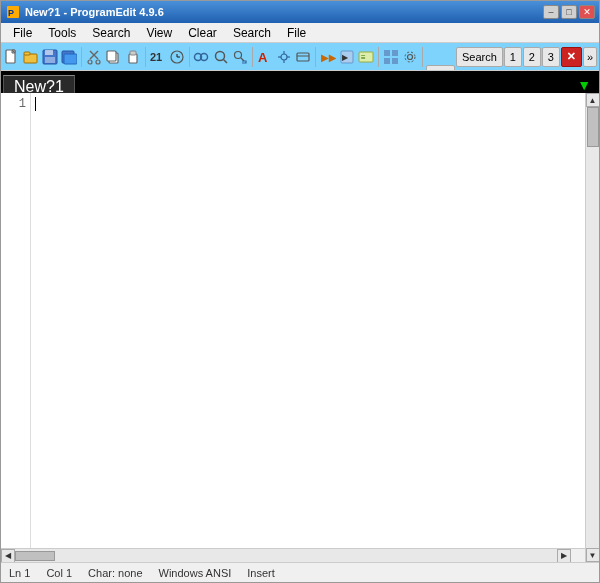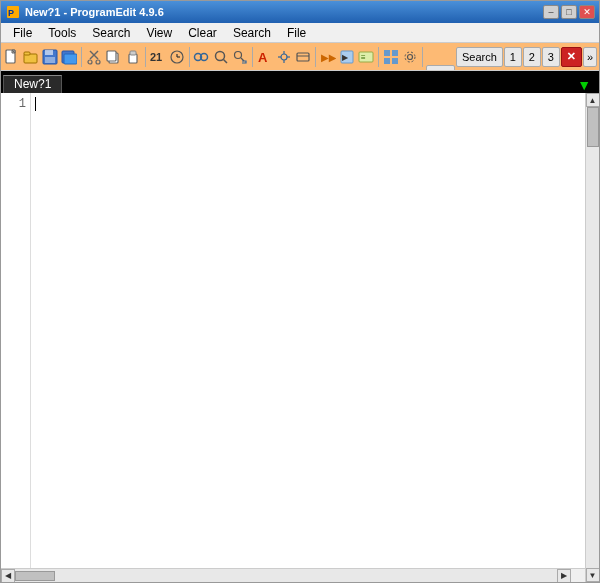--- a/index.html
+++ b/index.html
@@ -76,21 +76,21 @@
       padding: 0 4px;
     }
     .menu-item {
       padding: 2px 8px;
       font-size: 12px;
       cursor: pointer;
       color: #000;
     }
     
     .toolbar {
-      background: #fdba74;
+      background: #7dd3fc;
       border-bottom: 1px solid #ccc;
       height: 28px;
       display: flex;
       align-items: center;
       padding: 0 2px;
       gap: 1px;
       flex-wrap: nowrap;
       overflow: hidden;
     }
     .toolbar-separator {
@@ -173,28 +173,28 @@
       background: #000;
       height: 22px;
       display: flex;
       align-items: flex-end;
       padding: 0 2px;
     }
     .tab {
       background: #1a1a1a;
       color: #fff;
       padding: 2px 10px;
-      font-size: 12px;
+      font-size: 16px;
       cursor: pointer;
       border-top: 1px solid #555;
       border-left: 1px solid #555;
       border-right: 1px solid #555;
       height: 18px;
       display: flex;
-      align-items: flex-end;
+      align-items: flex-start;
     }
     .tab.active {
       background: #2a2a2a;
       border-top: 1px solid #888;
     }
     .tab-download {
       margin-left: auto;
       color: #00cc00;
       font-size: 14px;
       padding: 0 6px;
@@ -546,14 +546,21 @@
 
     <div class="scroll-v" style="display:flex; flex-direction:column; align-items:center;">
       <button class="scroll-btn">▲</button>
       <div class="scroll-track-v" style="flex:1; width:14px; background:#e8e8e8; position:relative;">
         <div class="scroll-thumb-v" style="position:absolute; top:0; left:1px;"></div>
       </div>
       <button class="scroll-btn">▼</button>
     </div>
   </div>
 
+  <div class="status-bar">
+    <span class="status-item">Ln 1</span>
+    <span class="status-item">Col 1</span>
+    <span class="status-item">Char: none</span>
+    <span class="status-item">Windows  ANSI</span>
+    <span class="status-item">Insert</span>
+  </div>
 
 </div>
 
 </body></html>

